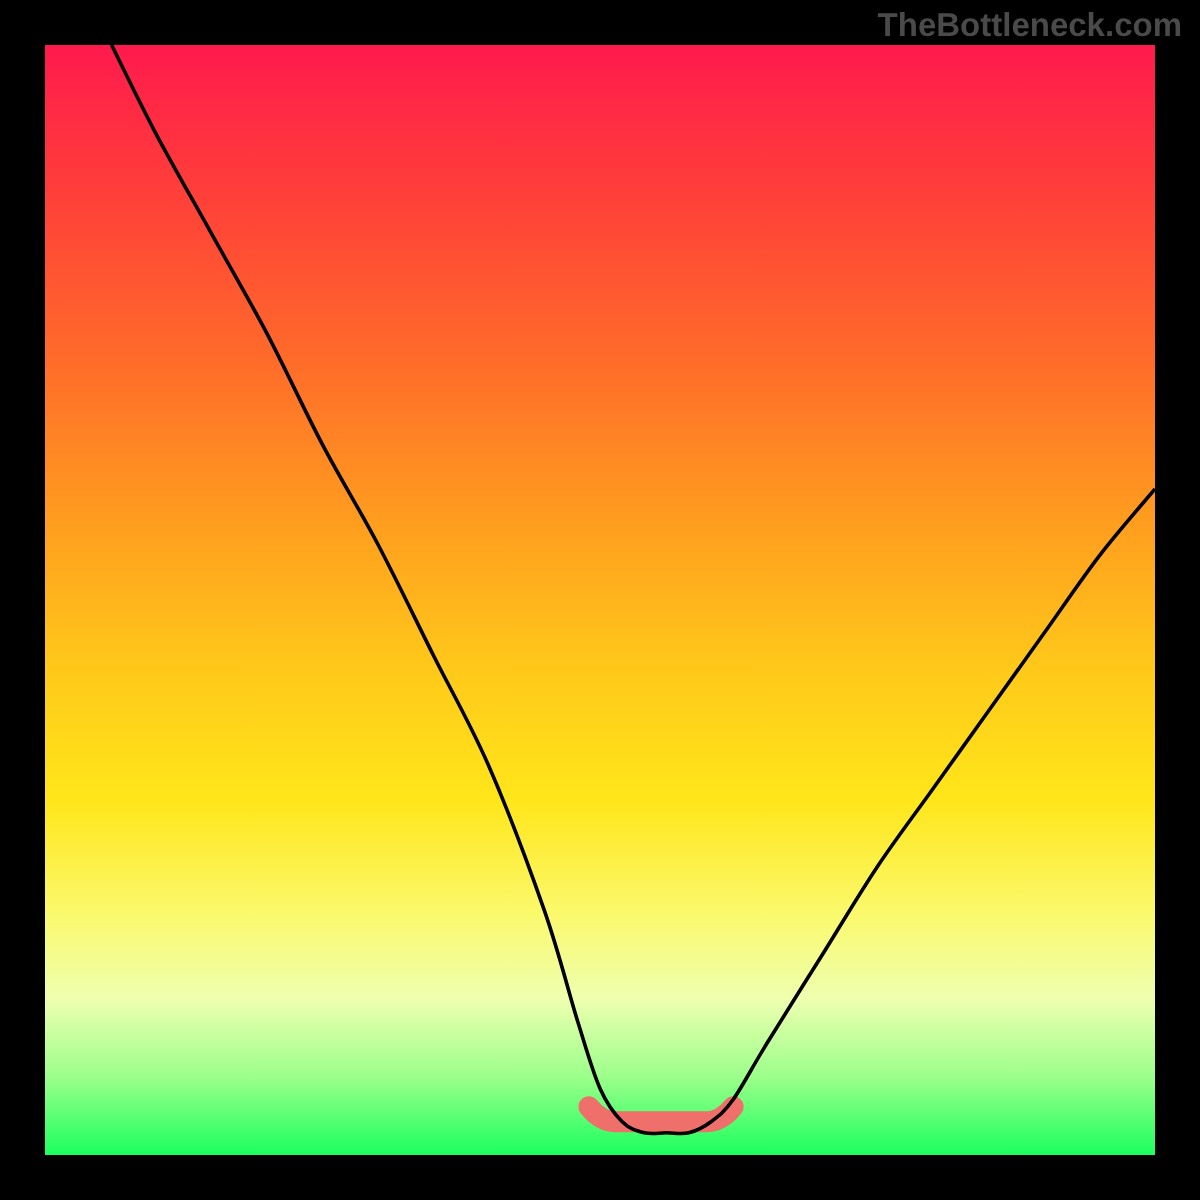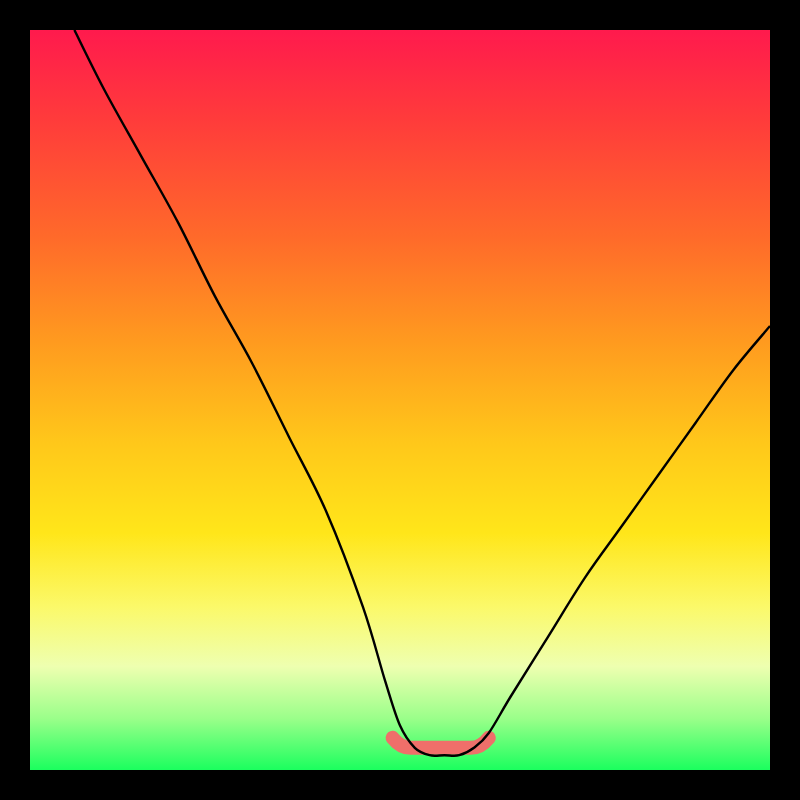--- a/index.html
+++ b/index.html
@@ -57,20 +57,21 @@
     inset: 0;
     width: 100%;
     height: 100%;
   }
 </style>
 </head>
 <body>
 
 <div class="frame">
 
+  <div class="watermark">TheBottleneck.com</div>
 
   <div class="plot-area">
     <div class="gradient-bg"></div>
 
     <svg class="curve" viewBox="0 0 740 740" preserveAspectRatio="none">
 
       <path d="M 362.59999999999997 707.8 Q 370.59999999999997 717.8, 380.59999999999997 717.8 L 440.8 717.8 Q 450.8 717.8, 458.8 707.8" id="highlight-path" stroke="#ef6f6a" stroke-width="14" stroke-linecap="round" fill="none"></path>
 
       <path d="M 44.4 0 C 49.33333333333333 9.866666666666655, 62.9 38.23333333333325, 74 59.19999999999993 C 85.1 80.16666666666661, 98.66666666666667 103.60000000000007, 111 125.80000000000007 C 123.33333333333333 148.00000000000009, 135.66666666666666 168.96666666666667, 148 192.39999999999998 C 160.33333333333334 215.8333333333333, 172.66666666666666 242.96666666666664, 185 266.4 C 197.33333333333334 289.8333333333333, 209.66666666666666 309.5666666666666, 222 332.99999999999994 C 234.33333333333334 356.4333333333333, 246.66666666666666 382.3333333333333, 259 407 C 271.3333333333333 431.6666666666667, 283.6666666666667 452.6333333333333, 296 481 C 308.3333333333333 509.3666666666667, 323.1333333333333 548.8333333333334, 333 577.2 C 342.8666666666667 605.5666666666667, 349.0333333333333 631.4666666666667, 355.2 651.2 C 361.3666666666667 670.9333333333334, 365.06666666666666 684.5, 370 695.6 C 374.93333333333334 706.7, 379.8666666666667 712.8666666666666, 384.8 717.8 C 389.73333333333335 722.7333333333333, 394.6666666666667 723.9666666666667, 399.6 725.2 C 404.53333333333336 726.4333333333334, 409.4666666666667 725.2, 414.40000000000003 725.2 C 419.33333333333337 725.2, 424.26666666666665 726.4333333333334, 429.2 725.2 C 434.1333333333333 723.9666666666667, 439.06666666666666 721.5, 444 717.8 C 448.93333333333334 714.0999999999999, 452.6333333333333 711.6333333333333, 458.8 703 C 464.9666666666667 694.3666666666667, 471.1333333333333 682.0333333333333, 481 666 C 490.8666666666667 649.9666666666667, 505.6666666666667 626.5333333333333, 518 606.8 C 530.3333333333334 587.0666666666666, 542.6666666666666 566.1, 555 547.6 C 567.3333333333334 529.1, 579.6666666666666 513.0666666666666, 592 495.79999999999995 C 604.3333333333334 478.5333333333333, 616.6666666666666 461.26666666666665, 629 444 C 641.3333333333334 426.73333333333335, 653.6666666666666 409.4666666666667, 666 392.20000000000005 C 678.3333333333334 374.9333333333334, 690.6666666666666 356.43333333333334, 703 340.4 C 715.3333333333334 324.3666666666666, 733.8333333333334 303.4, 740 296" id="curve-path" stroke="#000000" stroke-width="2.4" fill="none"></path>
     </svg>

